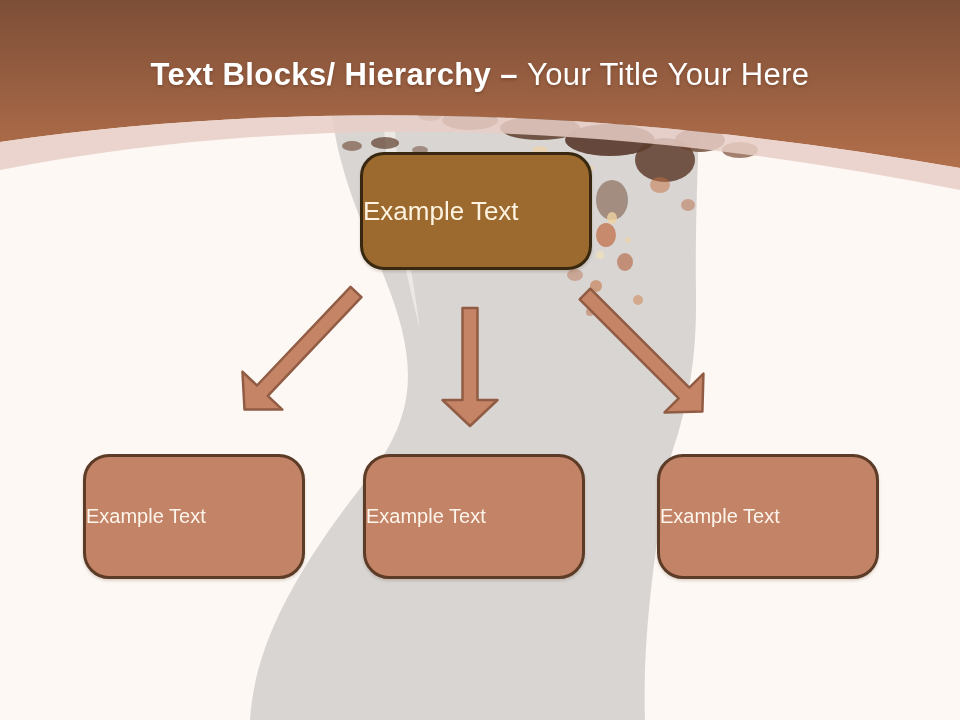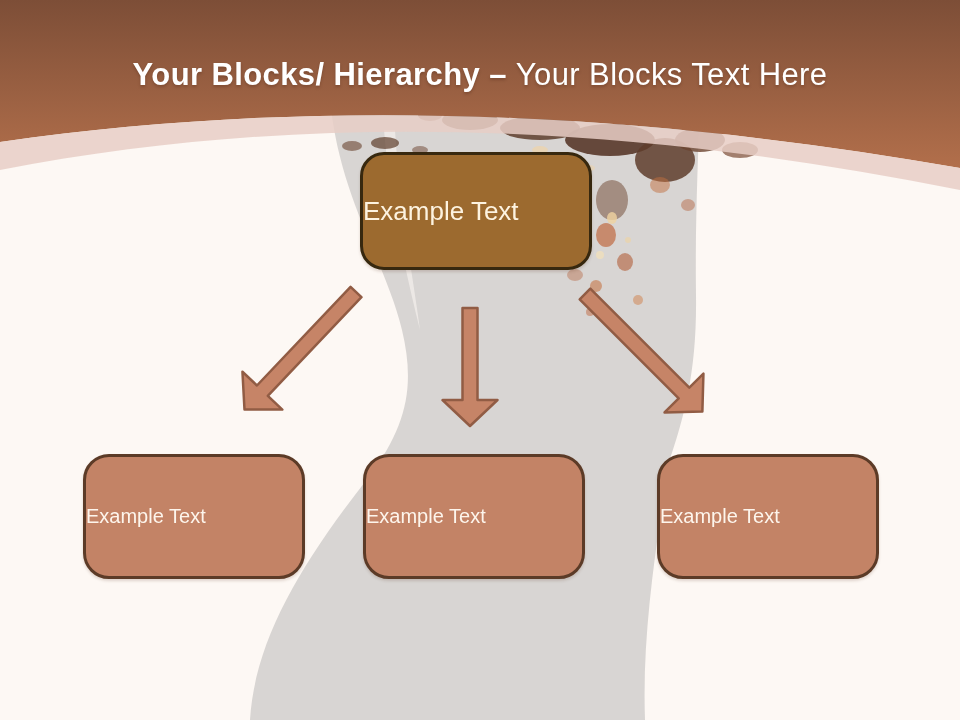--- a/index.html
+++ b/index.html
@@ -92,21 +92,21 @@
         <stop offset="0" stop-color="#7d4e37"></stop>
         <stop offset="1" stop-color="#b26f4b"></stop>
       </linearGradient>
     </defs>
     <path fill="url(#hdrGrad)" d="M0,0 H960 V168 C640,112 320,96 0,142 Z"></path>
     <path d="M0,142 C320,96 640,112 960,168
              L960,190 C640,126 320,108 0,170 Z" fill="rgba(232,206,197,0.85)"></path>
   </svg>
 
   <div class="title">
-    <span class="t-bold">Your Blocks/ Hierarchy –</span><span class="t-reg">Your Blocks Text Here</span>
+    <span class="t-bold">Text Blocks/ Hierarchy –</span><span class="t-reg">Your Title Your Here</span>
   </div>
 
   <svg class="layer arrows" width="960" height="720" viewBox="0 0 960 720">
     <polygon stroke-width="2.5" stroke-linejoin="round" transform="translate(356,292) rotate(43.5)" points="-7.5,0 7.5,0 7.5,136 27.5,136 0,162 -27.5,136 -7.5,136" fill="#c68467" stroke="#915c44"></polygon>
     <polygon stroke-width="2.5" stroke-linejoin="round" transform="translate(470,308)" points="-7.5,0 7.5,0 7.5,92 27.5,92 0,118 -27.5,92 -7.5,92" fill="#c68467" stroke="#915c44"></polygon>
     <polygon stroke-width="2.5" stroke-linejoin="round" transform="translate(585,294) rotate(-45)" points="-7.5,0 7.5,0 7.5,140 27.5,140 0,166 -27.5,140 -7.5,140" fill="#c68467" stroke="#915c44"></polygon>
   </svg>
 
   <div class="nodebox rootbox">
     <span>Example Text</span>

